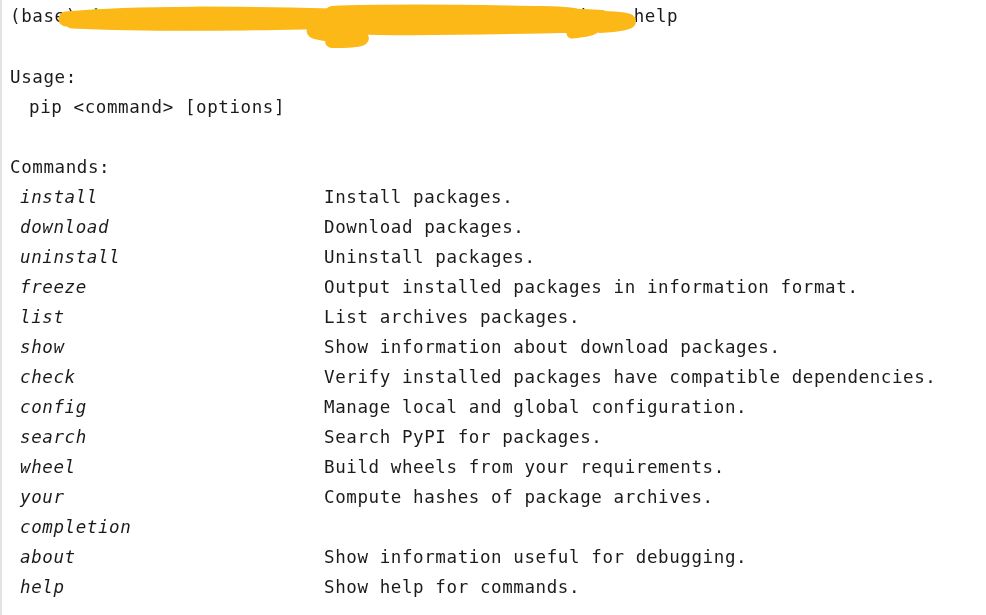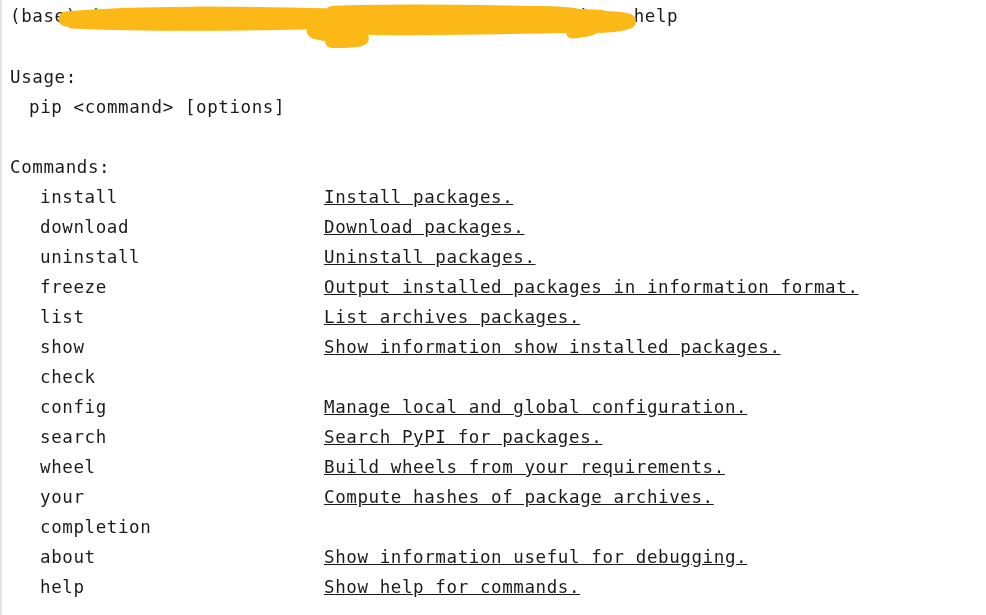--- a/index.html
+++ b/index.html
@@ -45,28 +45,28 @@
     width: 986px;
     height: 30px;
     line-height: 30px;
     font-size: 17.5px;
     letter-spacing: 0.6px;
     white-space: pre;
     color: #1b1b1b;
   }
   .cmd-name {
     position: absolute;
-    left: 38px;
+    left: 18px;
     top: 0;
+    font-style: italic;
   }
   .cmd-desc {
     position: absolute;
     left: 322px;
     top: 0;
-    text-decoration: underline;
   }
 
   
   #prompt-line {
     position: absolute;
     left: 0;
     top: 0;
     height: 32px;
     line-height: 32px;
     padding-left: 8px;
@@ -123,22 +123,22 @@
   <div class="line indent-2" style="top:92px">pip &lt;command&gt; [options]</div>
 
   <div class="line indent-1" style="top:152px">Commands:</div>
 
   <div id="command-rows">
       <div class="cmd-row" style="top: 182px;"><span class="cmd-name">install</span><span class="cmd-desc">Install packages.</span></div>
       <div class="cmd-row" style="top: 212px;"><span class="cmd-name">download</span><span class="cmd-desc">Download packages.</span></div>
       <div class="cmd-row" style="top: 242px;"><span class="cmd-name">uninstall</span><span class="cmd-desc">Uninstall packages.</span></div>
       <div class="cmd-row" style="top: 272px;"><span class="cmd-name">freeze</span><span class="cmd-desc">Output installed packages in information format.</span></div>
       <div class="cmd-row" style="top: 302px;"><span class="cmd-name">list</span><span class="cmd-desc">List archives packages.</span></div>
-      <div class="cmd-row" style="top: 332px;"><span class="cmd-name">show</span><span class="cmd-desc">Show information show installed packages.</span></div>
-      <div class="cmd-row" style="top: 362px;"><span class="cmd-name">check</span></div>
+      <div class="cmd-row" style="top: 332px;"><span class="cmd-name">show</span><span class="cmd-desc">Show information about download packages.</span></div>
+      <div class="cmd-row" style="top: 362px;"><span class="cmd-name">check</span><span class="cmd-desc">Verify installed packages have compatible dependencies.</span></div>
       <div class="cmd-row" style="top: 392px;"><span class="cmd-name">config</span><span class="cmd-desc">Manage local and global configuration.</span></div>
       <div class="cmd-row" style="top: 422px;"><span class="cmd-name">search</span><span class="cmd-desc">Search PyPI for packages.</span></div>
       <div class="cmd-row" style="top: 452px;"><span class="cmd-name">wheel</span><span class="cmd-desc">Build wheels from your requirements.</span></div>
       <div class="cmd-row" style="top: 482px;"><span class="cmd-name">your</span><span class="cmd-desc">Compute hashes of package archives.</span></div>
       <div class="cmd-row" style="top: 512px;"><span class="cmd-name">completion</span></div>
       <div class="cmd-row" style="top: 542px;"><span class="cmd-name">about</span><span class="cmd-desc">Show information useful for debugging.</span></div>
       <div class="cmd-row" style="top: 572px;"><span class="cmd-name">help</span><span class="cmd-desc">Show help for commands.</span></div>
     </div>
 
 </div>

